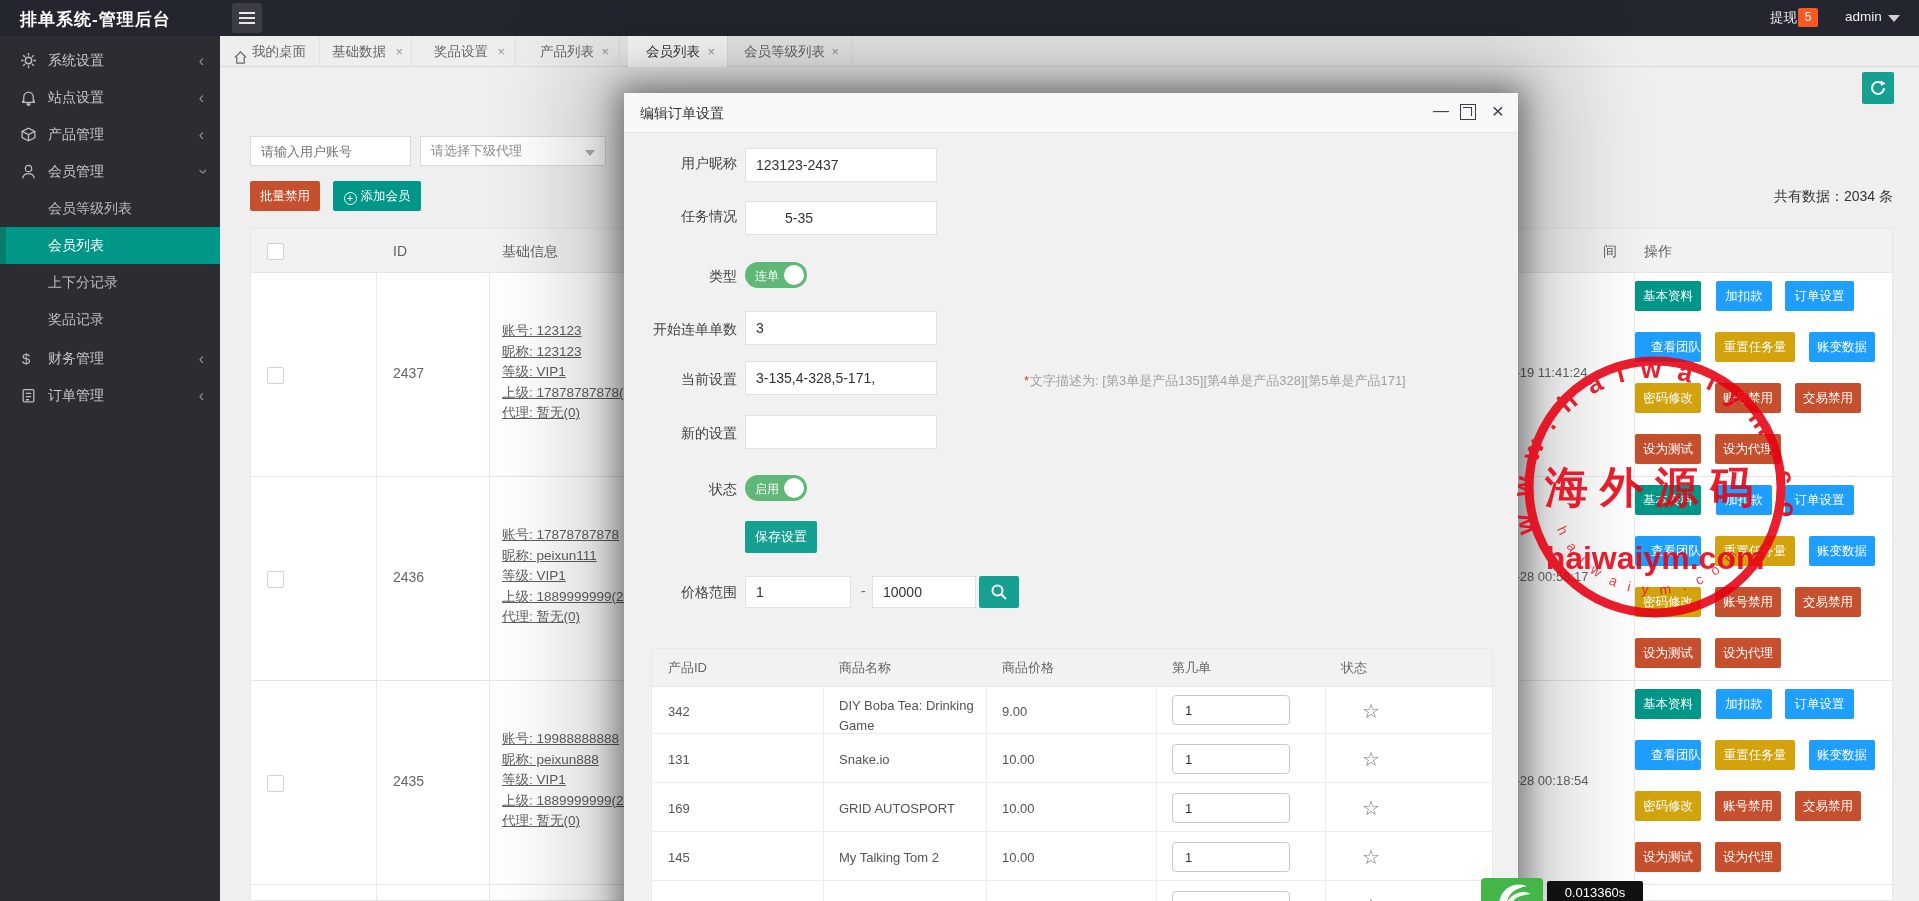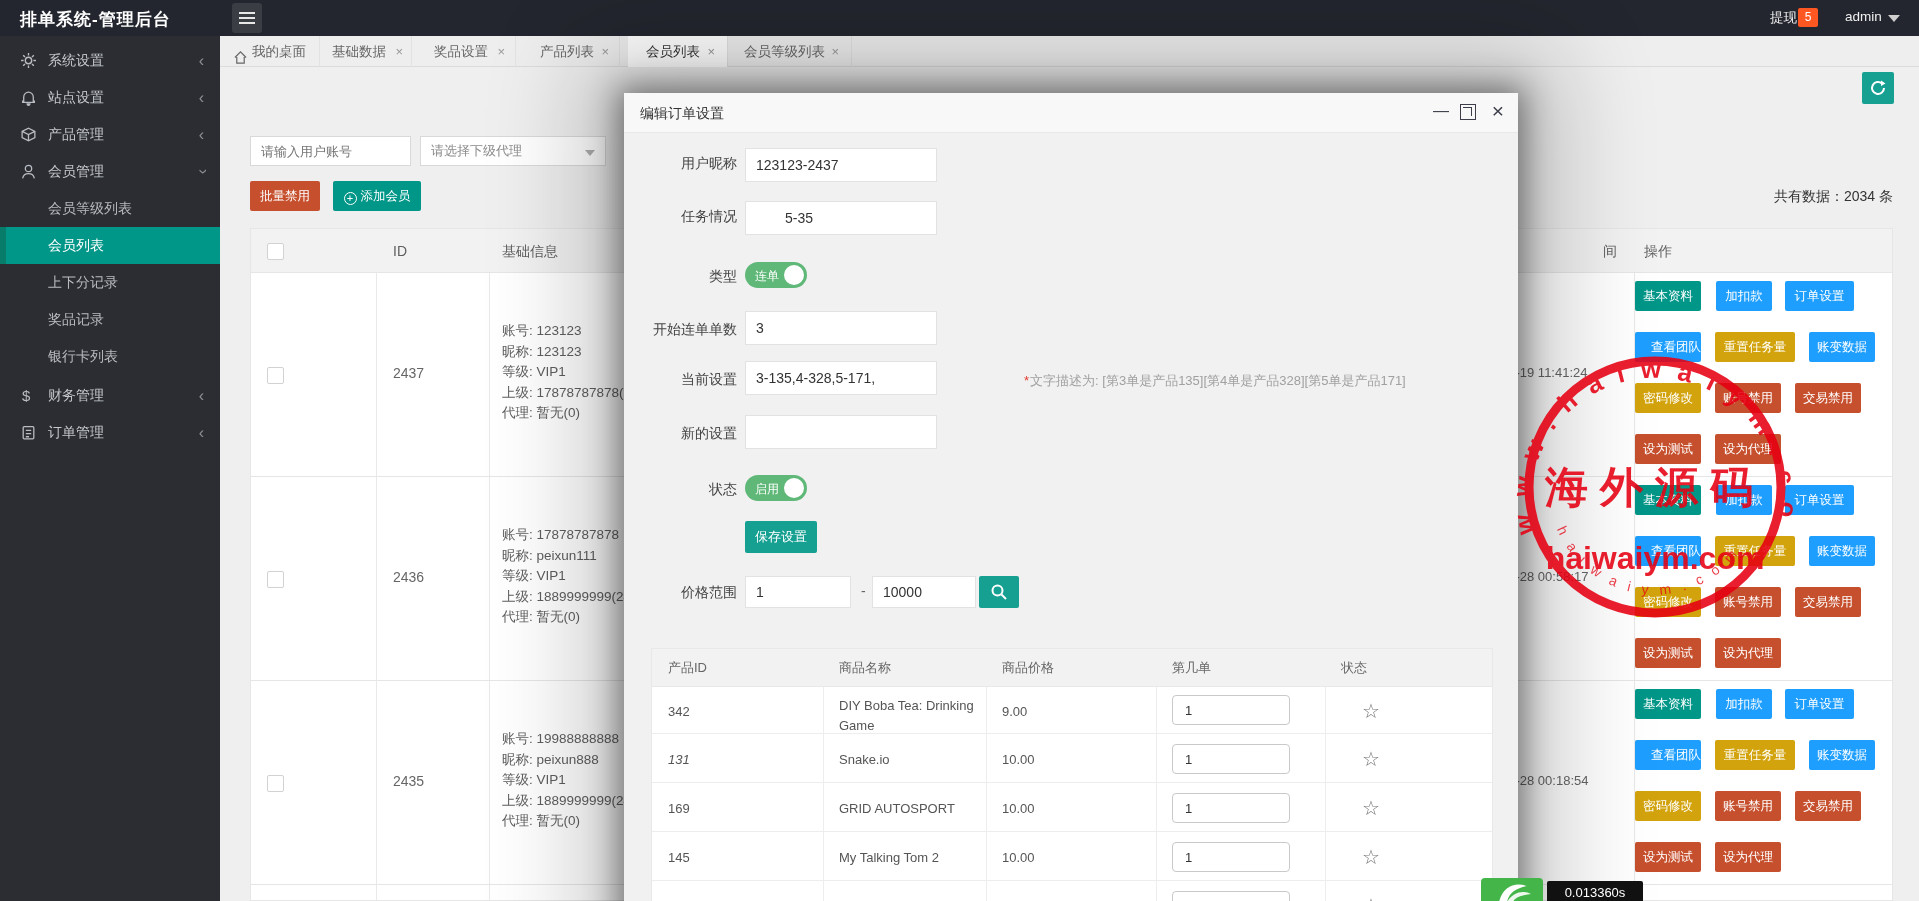--- a/index.html
+++ b/index.html
@@ -51,21 +51,21 @@
   .total { position:absolute; right:26px; top:188px; font-size:14px; color:#333; z-index:1; }
 
   
   .bg-table { position:absolute; left:250px; top:228px; width:1643px; height:673px; background:#fff; border:1px solid #e6e6e6; z-index:1; }
   .bt-head { position:absolute; left:0; top:0; width:100%; height:44px; background:#f2f2f2; border-bottom:1px solid #e6e6e6; color:#5f5f5f; font-size:14px; }
   .bt-head .h { position:absolute; top:0; line-height:44px; }
   .vline { position:absolute; top:0; width:1px; height:100%; background:#e9e9e9; }
   .cb { position:absolute; width:17px; height:17px; background:#fff; border:1px solid #d2d2d2; border-radius:2px; cursor:pointer; }
   .m-row { position:absolute; left:0; width:100%; height:204px; border-bottom:1px solid #e6e6e6; font-size:13.5px; color:#5f5f5f; }
   .m-row .mid { position:absolute; left:142px; top:92px; font-size:14px; color:#666; }
-  .m-row .minfo { position:absolute; left:251px; top:48px; line-height:20.5px; }
+  .m-row .minfo { position:absolute; left:251px; top:48px; line-height:20.5px;text-decoration:underline; }
   .m-row .mtime { position:absolute; left:1250px; top:92px; width:140px; font-size:13px; color:#666; }
   .ab { position:absolute; height:30px; line-height:30px; text-align:center; color:#fff; font-size:12.5px; border-radius:2px; cursor:pointer; white-space:nowrap; }
   .c-teal { background:#009688; } .c-blue { background:#1E9FFF; } .c-gold { background:#d2a30d; } .c-red { background:#c6502e; }
   .p1 { left:1384px; top:8px;   width:66px; } .p2 { left:1465px; top:8px;   width:56px; } .p3 { left:1534px; top:8px;   width:69px; }
   .p4 { left:1384px; top:59px;  width:66px;text-align:right; } .p5 { left:1464px; top:59px;  width:80px; } .p6 { left:1558px; top:59px;  width:66px; }
   .p7 { left:1384px; top:110px; width:66px; } .p8 { left:1464px; top:110px; width:66px; } .p9 { left:1544px; top:110px; width:66px; }
   .p10{ left:1384px; top:161px; width:66px; } .p11{ left:1464px; top:161px; width:66px; }
 
   
   .modal { position:absolute; left:624px; top:93px; width:894px; height:880px; background:#f1f1f1; z-index:10;
@@ -160,23 +160,20 @@
       </div>
     <div class="side-sub active">
         <span class="lbl">会员列表</span>
       </div>
     <div class="side-sub">
         <span class="lbl">上下分记录</span>
       </div>
     <div class="side-sub">
         <span class="lbl">奖品记录</span>
       </div>
-    <div class="side-sub">
-        <span class="lbl">银行卡列表</span>
-      </div>
     <div class="side-item" style="margin-top:2px;">
       <span class="dollar">$</span>
       <span class="lbl">财务管理</span>
         <span class="chev">‹</span>
     </div>
     <div class="side-item">
       <svg class="ico" viewBox="0 0 16 16">
           <rect x="3" y="2.5" width="10" height="11.5" rx="1" fill="none" stroke="#b9bcc2" stroke-width="1.2"></rect>
           <path d="M5.5 6h5M5.5 9h5M5.5 12h3" stroke="#b9bcc2" stroke-width="1.2"></path>
         </svg>
@@ -378,21 +375,21 @@
         <span class="h" style="left:689px;">状态</span>
       </div>
       <div class="mt-row" style="top:38px;height:47px;">
         <span class="c" style="left:16px;top:17px;">342</span>
         <span class="c" style="left:187px;top:9px;width:150px;line-height:20px;">DIY Boba Tea: Drinking Game</span>
         <span class="c" style="left:350px;top:17px;">9.00</span>
         <input class="qty" style="top: 8px;" value="1">
         <span class="star" style="top:14px;">☆</span>
       </div>
       <div class="mt-row" style="top:85px;height:49px;">
-        <span class="c" style="left:16px;top:18px;font-style:italic;">131</span>
+        <span class="c" style="left:16px;top:18px;">131</span>
         <span class="c" style="left:187px;top:18px;width:150px;">Snake.io</span>
         <span class="c" style="left:350px;top:18px;">10.00</span>
         <input class="qty" style="top: 10px;" value="1">
         <span class="star" style="top:15px;">☆</span>
       </div>
       <div class="mt-row" style="top:134px;height:49px;">
         <span class="c" style="left:16px;top:18px;">169</span>
         <span class="c" style="left:187px;top:18px;width:150px;">GRID AUTOSPORT</span>
         <span class="c" style="left:350px;top:18px;">10.00</span>
         <input class="qty" style="top: 10px;" value="1">

